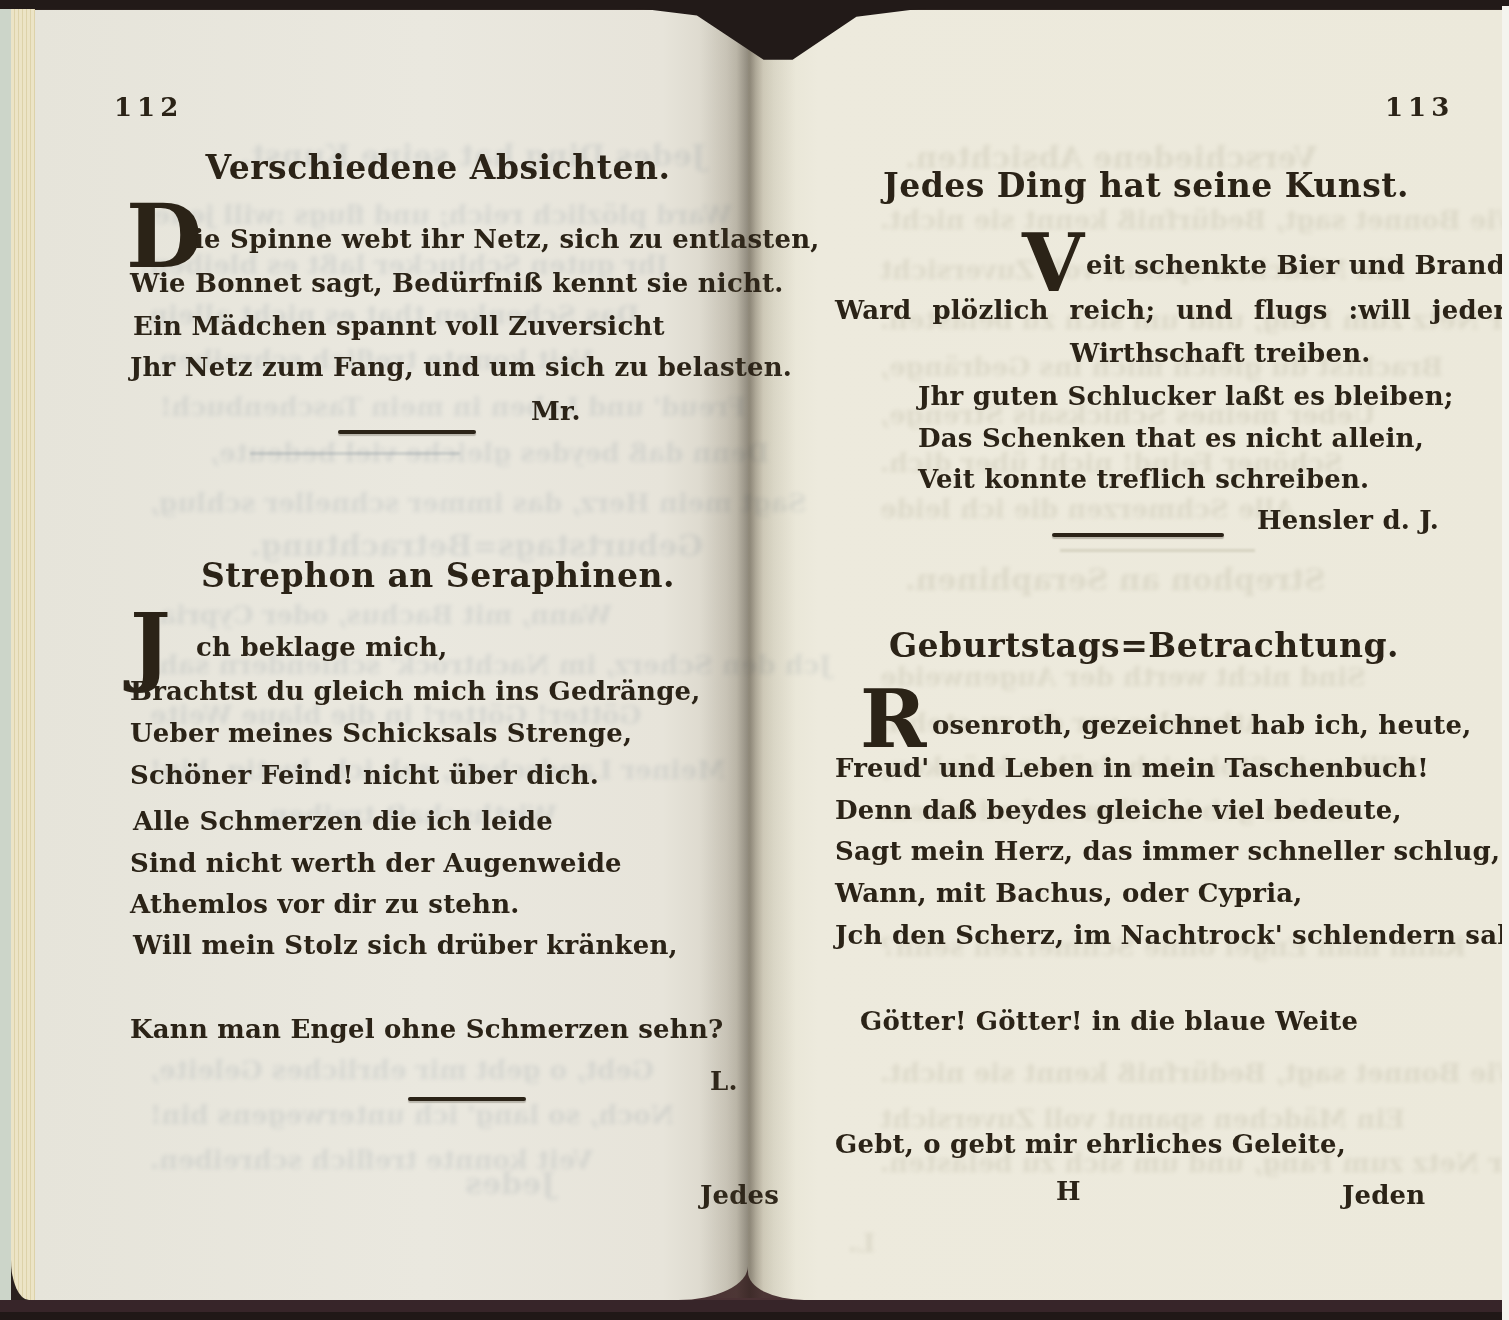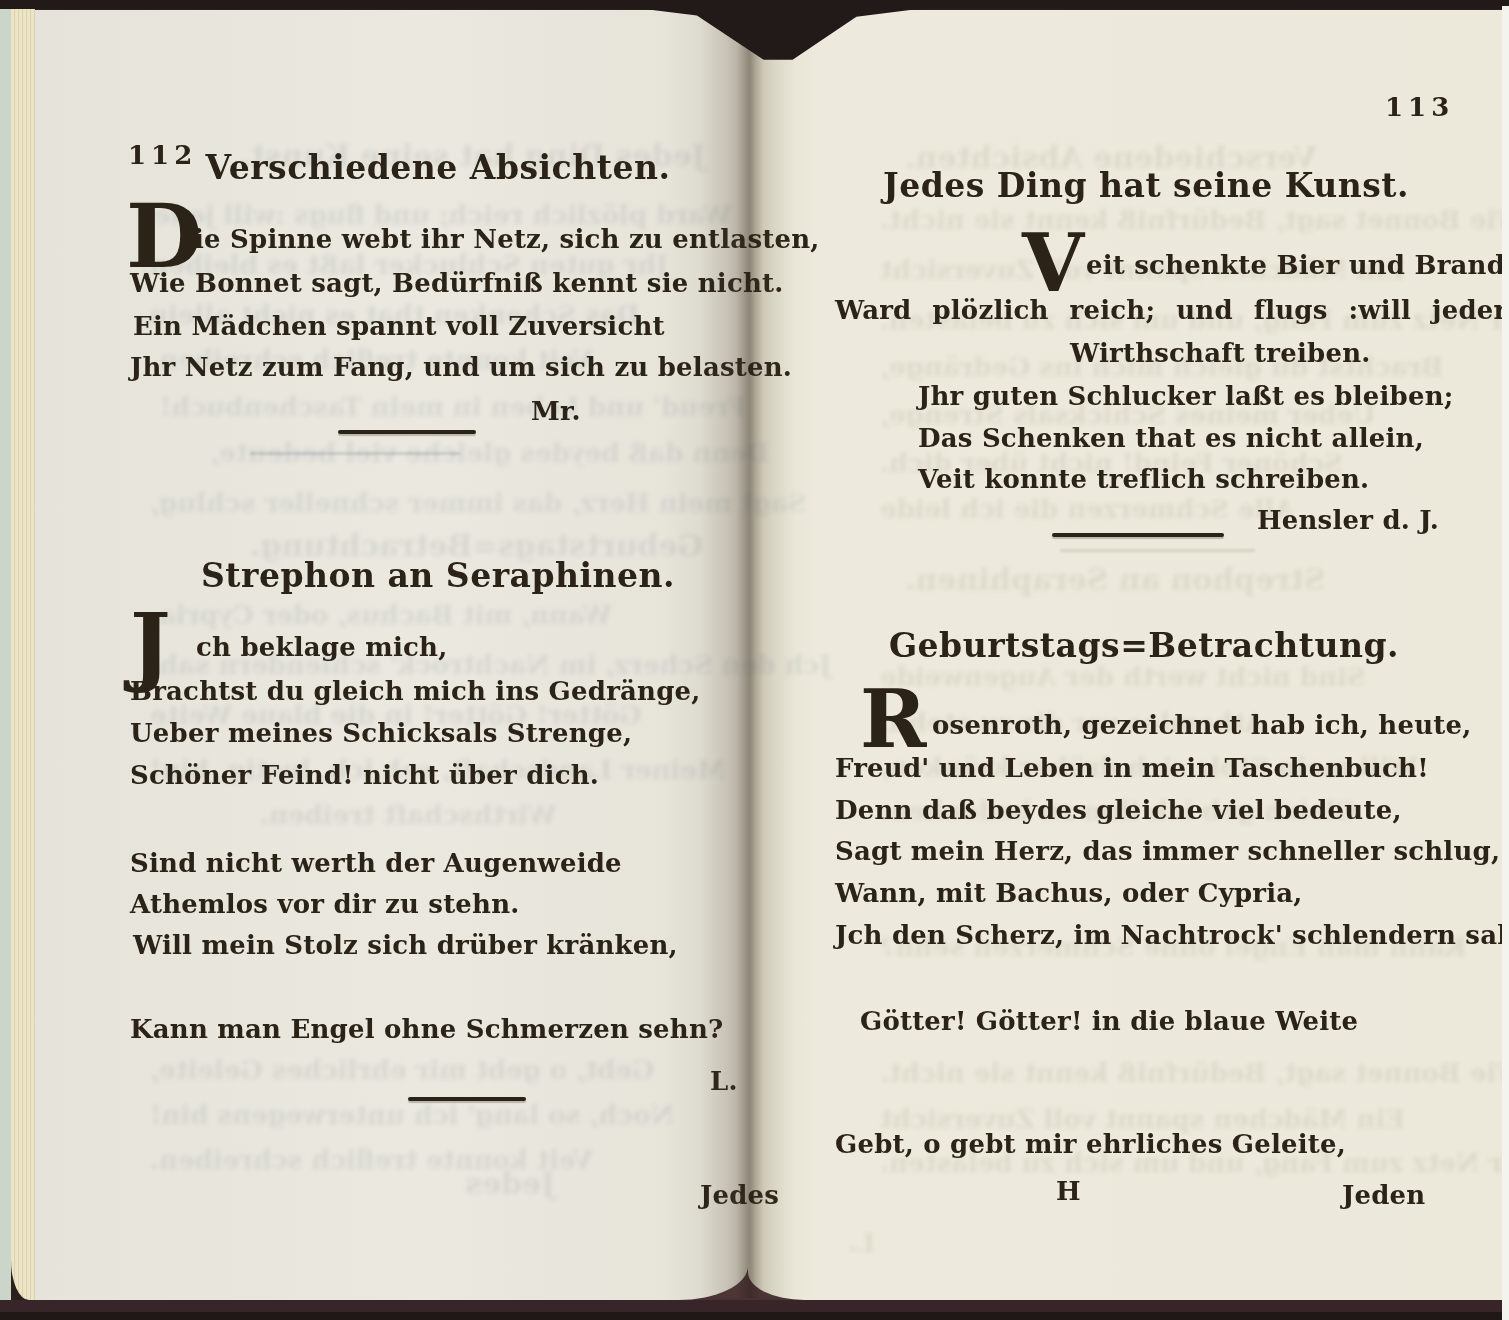--- a/index.html
+++ b/index.html
@@ -94,37 +94,38 @@
   <div class="ghost gr" style="left:880px; top:708px;">Athemlos vor dir zu stehn.</div>
   <div class="ghost gr" style="left:880px; top:752px;">Will mein Stolz sich drüber kränken,</div>
   <div class="ghost gr" style="left:880px; top:796px;">Gleich geb ich ihm zu bedenken:</div>
   <div class="ghost gr" style="left:880px; top:932px;">Kann man Engel ohne Schmerzen sehn?</div>
   <div class="ghost gr" style="left:880px; top:1012px;"></div>
   <div class="ghost gr" style="left:880px; top:1058px;">Wie Bonnet sagt, Bedürfniß kennt sie nicht.</div>
   <div class="ghost gr" style="left:880px; top:1104px;">Ein Mädchen spannt voll Zuversicht</div>
   <div class="ghost gr" style="left:880px; top:1148px;">Jhr Netz zum Fang, und um sich zu belasten.</div>
   <div class="ghost gr" style="left:848px; top:1228px;">L.</div>
 
-  <div class="l pn" style="left:128px; top:92px;margin-top:48px;">112</div>
+  <div class="l pn" style="left:114px; top:92px;">112</div>
 
   <div class="l ttl" style="left:130px; top:148px; width:616px;">Verschiedene Absichten.</div>
   <div class="dc" style="left:126px; top:205px; font-size:88px;">D</div>
   <div class="l" style="left:194px; top:224px;">ie Spinne webt ihr Netz, sich zu entlasten,</div>
   <div class="l" style="left:130px; top:268px;">Wie Bonnet sagt, Bedürfniß kennt sie nicht.</div>
   <div class="l" style="left:133px; top:311px;">Ein Mädchen spannt voll Zuversicht</div>
   <div class="l" style="left:130px; top:352px;">Jhr Netz zum Fang, und um sich zu belasten.</div>
   <div class="l" style="left:531px; top:396px;">Mr.</div>
   <div class="rule" style="left:338px; top:430px; width:138px;"></div>
 
   <div class="l ttl" style="left:130px; top:556px; width:616px;">Strephon an Seraphinen.</div>
   <div class="dc" style="left:130px; top:614px; font-size:86px;">J</div>
   <div class="l" style="left:196px; top:632px;">ch beklage mich,</div>
   <div class="l" style="left:130px; top:676px;">Brachtst du gleich mich ins Gedränge,</div>
   <div class="l" style="left:130px; top:718px;">Ueber meines Schicksals Strenge,</div>
   <div class="l" style="left:130px; top:760px;">Schöner Feind! nicht über dich.</div>
+  <div class="l" style="left:133px; top:806px;">Alle Schmerzen die ich leide</div>
   <div class="l" style="left:130px; top:848px;">Sind nicht werth der Augenweide</div>
   <div class="l" style="left:130px; top:889px;">Athemlos vor dir zu stehn.</div>
   <div class="l" style="left:133px; top:930px;">Will mein Stolz sich drüber kränken,</div>
   <div class="l" style="left:130px; top:1014px;">Kann man Engel ohne Schmerzen sehn?</div>
   <div class="l" style="left:710px; top:1066px;">L.</div>
   <div class="rule" style="left:408px; top:1097px; width:118px;"></div>
 
   <div class="l" style="left:700px; top:1180px;">Jedes</div>
 
   <div class="l pn" style="left:1385px; top:92px;">113</div>

